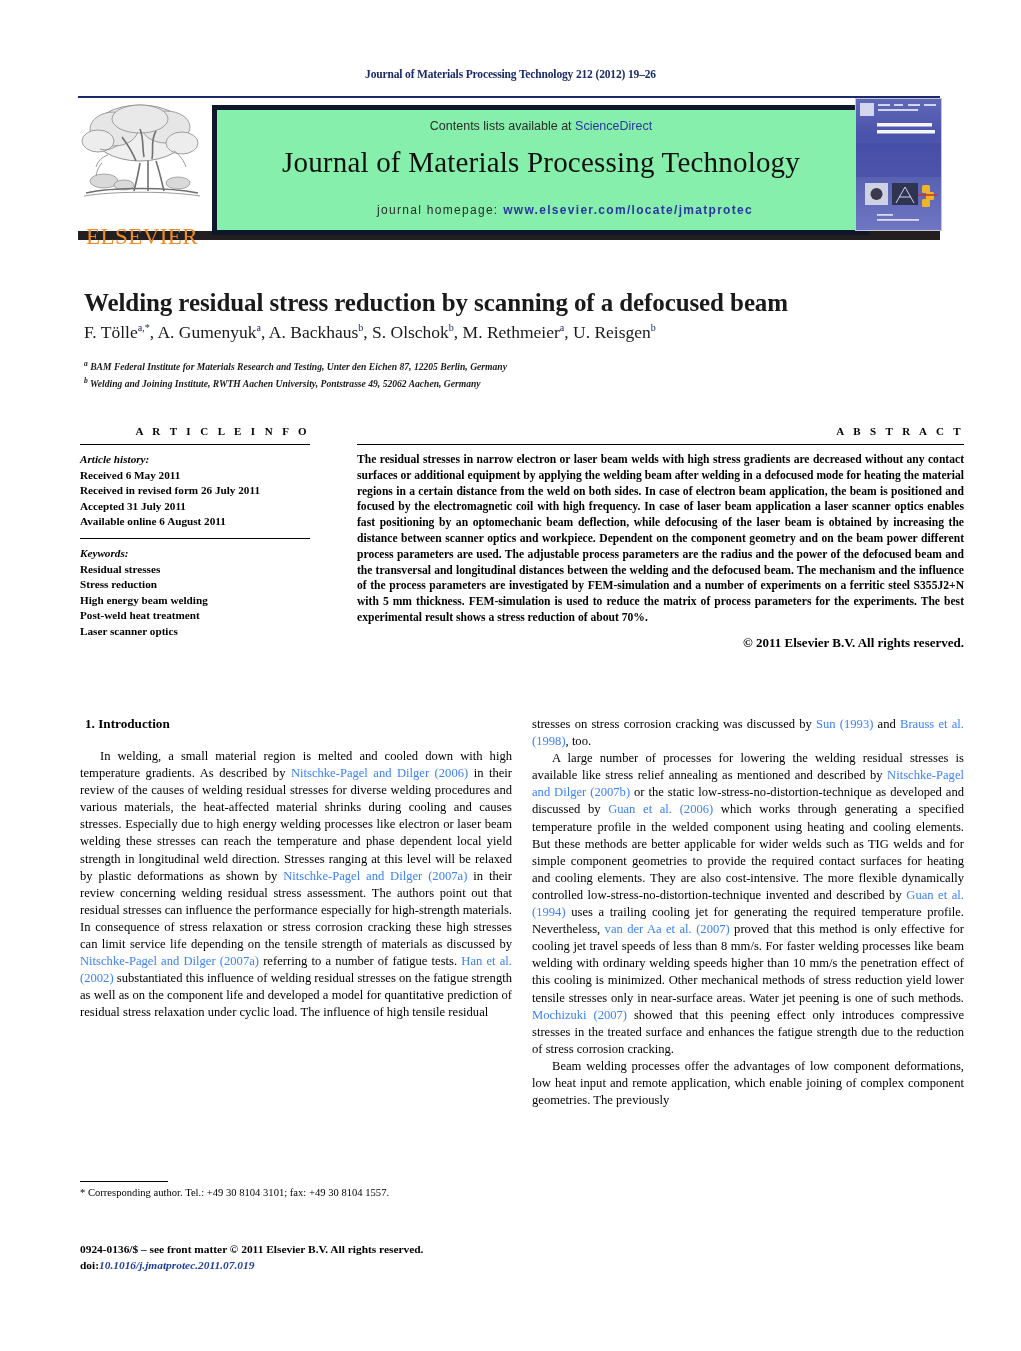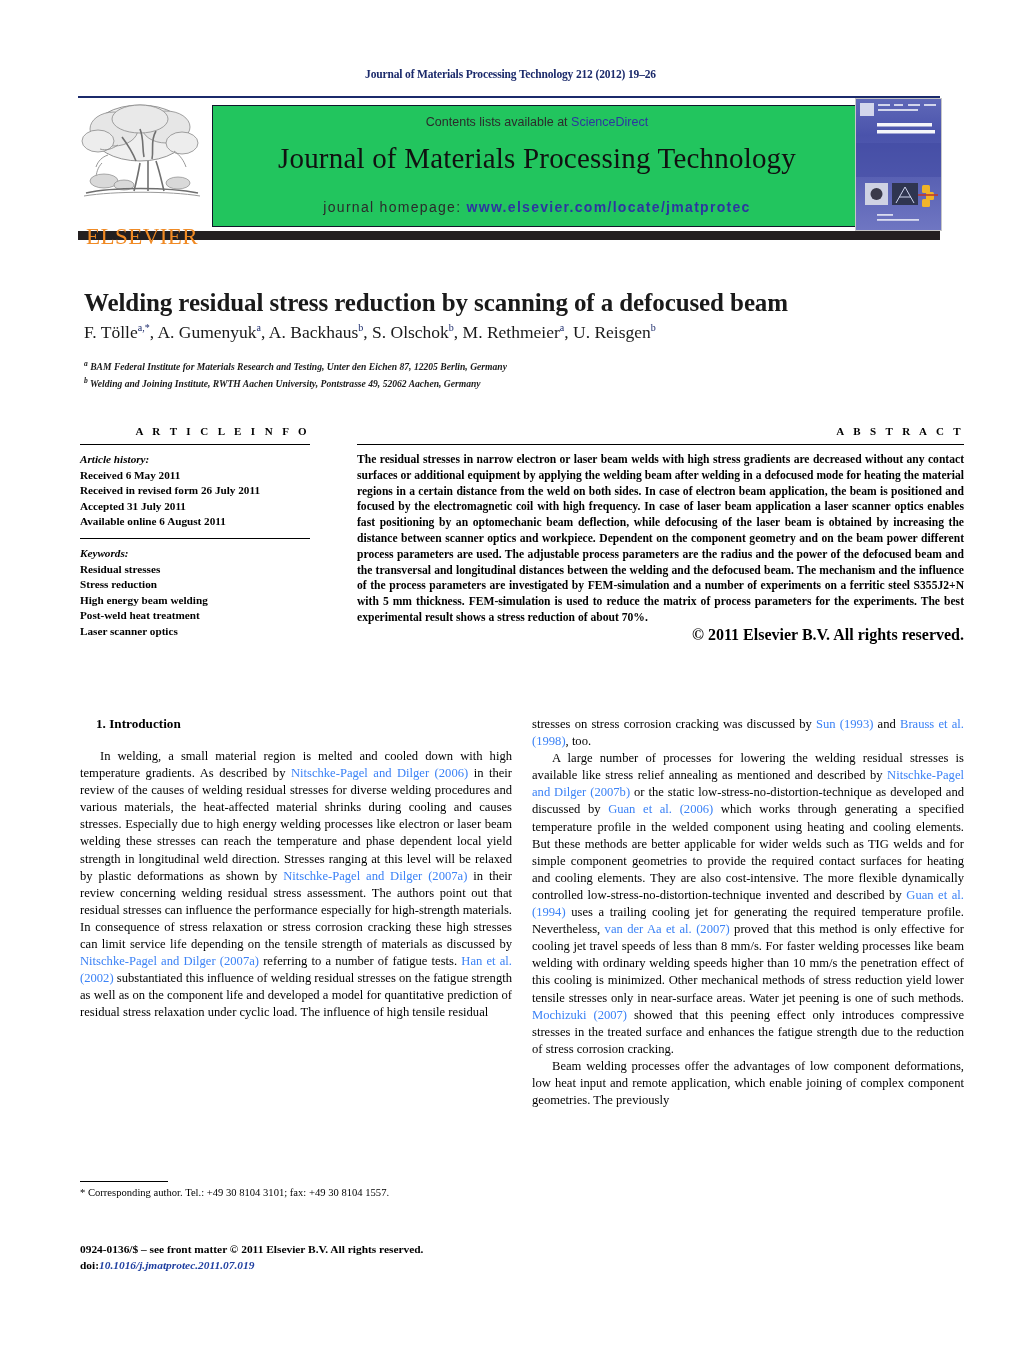--- a/index.html
+++ b/index.html
@@ -75,22 +75,22 @@
     color: #f08a24;
     line-height: 26px;
     margin-top: 21px;
   }
 
   .contents-box {
     position: absolute;
     left: 134px; top: 8px;
     width: 648px;
     height: 120px;
-    background: #22c55e;
-    border: 1px solid #0f172a;
+    background: #86efac;
+    border: 5px solid #0f172a;
   }
   .contents-line {
     position: absolute;
     left: 0; top: 9px;
     width: 648px;
     text-align: center;
     font-family: "Liberation Sans", sans-serif;
     font-size: 12.5px;
     color: #2b2b2b;
   }
@@ -106,23 +106,24 @@
     font-size: 29px;
     color: #111111;
     letter-spacing: 0.2px;
   }
   .homepage-line {
     position: absolute;
     left: 0; top: 93px;
     width: 648px;
     text-align: center;
     font-family: "Liberation Sans", sans-serif;
-    font-size: 14px;
+    font-size: 12px;
     letter-spacing: 1.3px;
     color: #2b2b2b;
+    padding-left: 24px;
   }
   .homepage-line .url {
     color: #2d35a0;
     font-weight: bold;
   }
 
   .cover-thumb {
     position: absolute;
     left: 777px; top: 1px;
     width: 85px;
@@ -204,42 +205,43 @@
   }
   .abstract-text {
     font-family: "Liberation Serif", serif;
     font-weight: bold;
     font-size: 11.6px;
     line-height: 15.8px;
     text-align: justify;
     color: #000;
   }
   .copyright {
+    margin-top: 9px;
     text-align: right;
     font-family: "Liberation Serif", serif;
     font-weight: bold;
-    font-size: 16px;
+    font-size: 13px;
   }
 
   
   .body-left {
     position: absolute;
     left: 80px; top: 716px;
     width: 432px;
   }
   .body-right {
     position: absolute;
     left: 532px; top: 716px;
     width: 432px;
   }
   .sec-head {
     font-family: "Liberation Serif", serif;
     font-weight: bold;
     font-size: 13.2px;
-    margin: 0 0 16px 16px;
+    margin: 0 0 16px 5px;
   }
   .para {
     font-family: "Liberation Serif", serif;
     font-size: 12.6px;
     line-height: 17.1px;
     text-align: justify;
     margin: 0;
     color: #000;
     -webkit-hyphens: none;
     hyphens: none;

